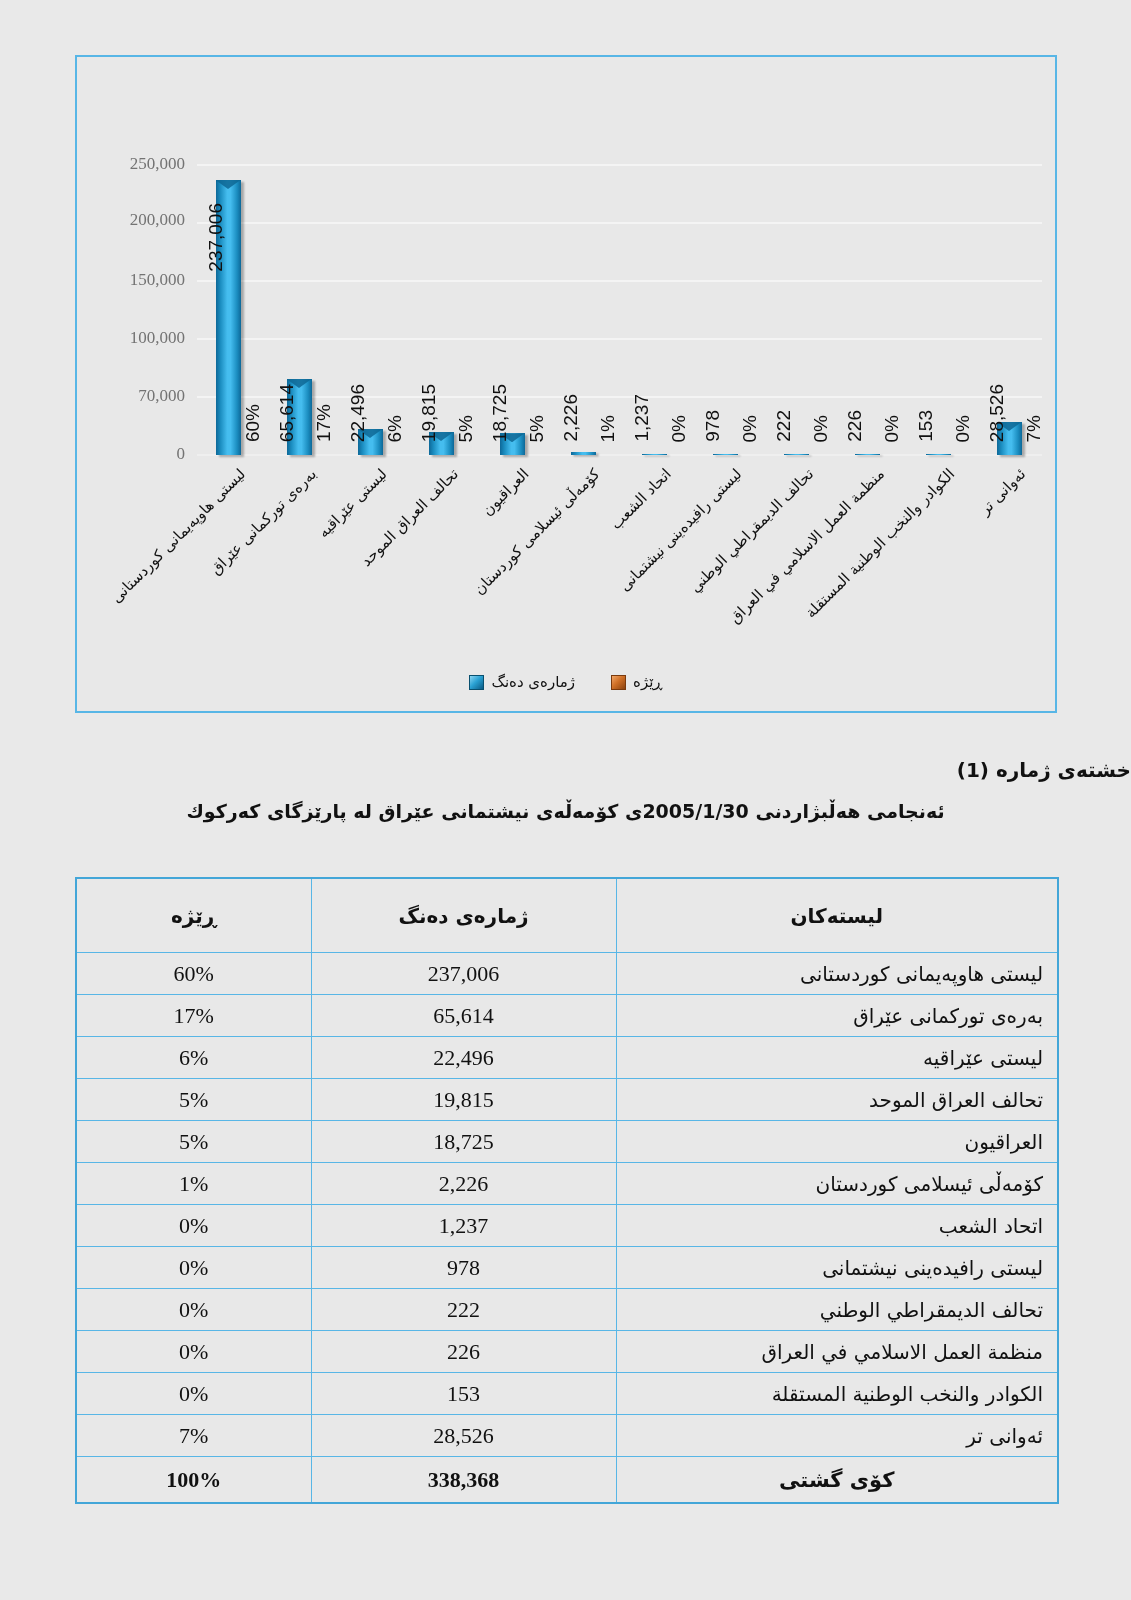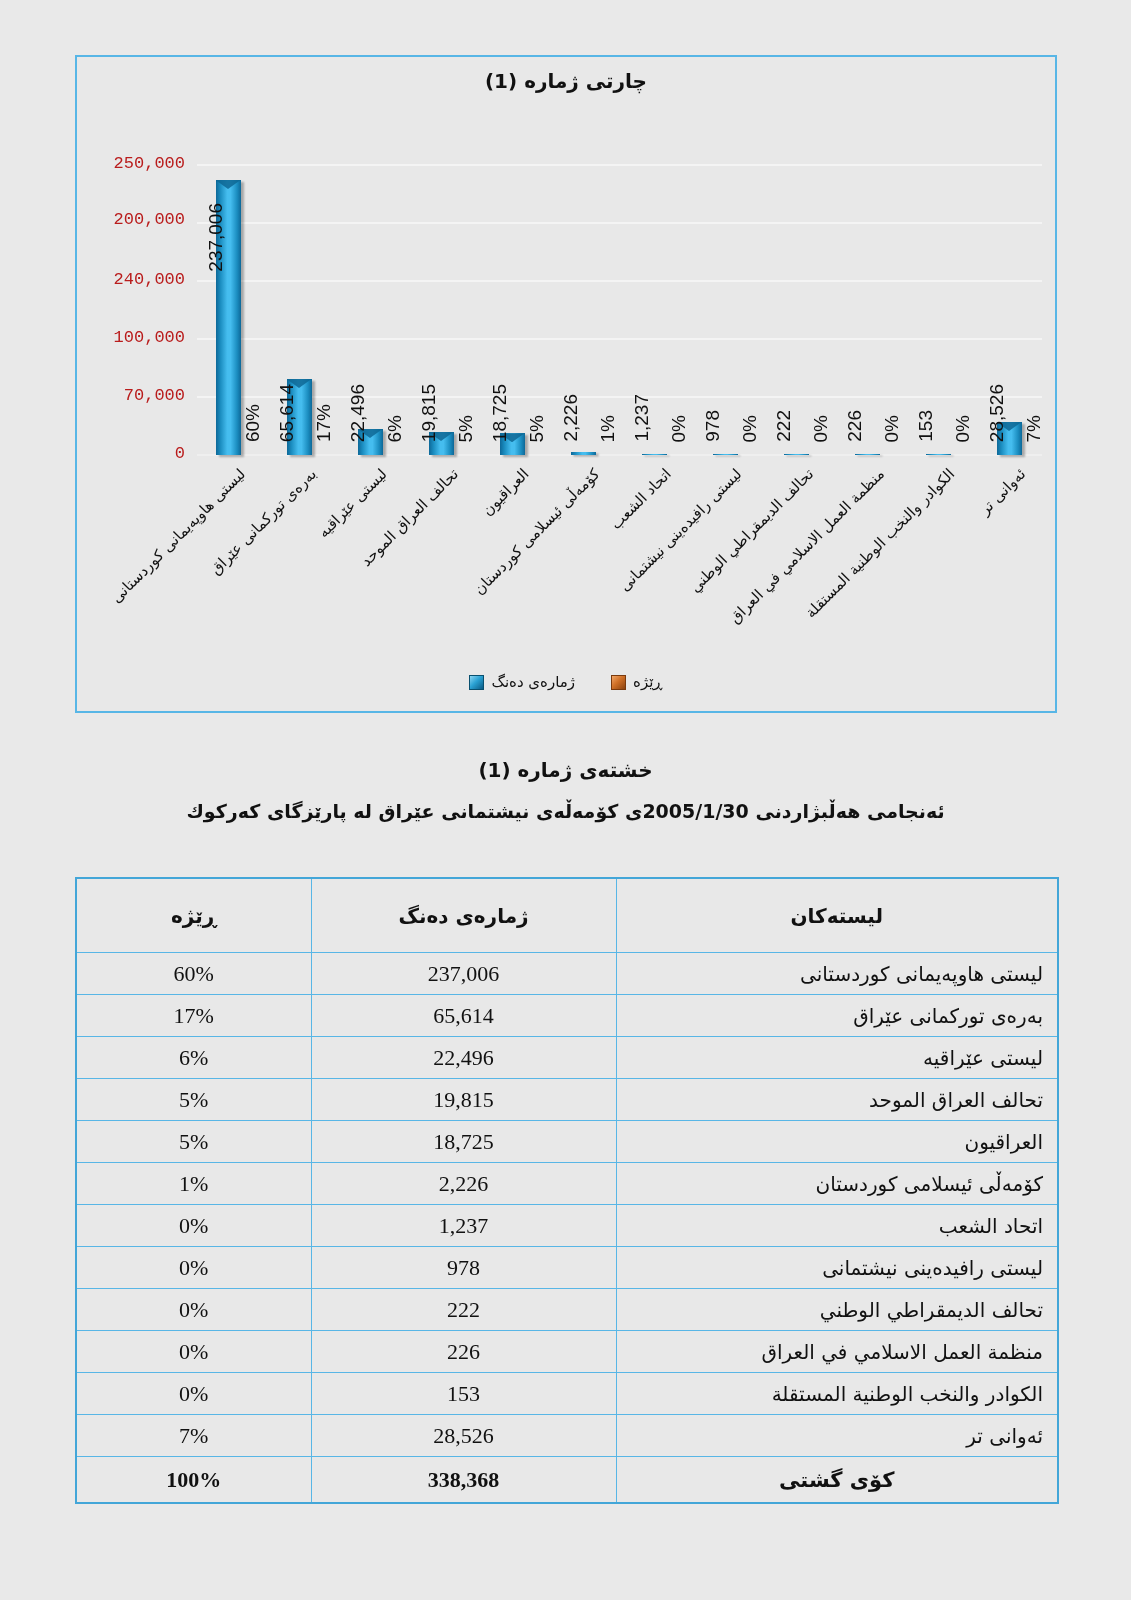--- a/index.html
+++ b/index.html
@@ -14,21 +14,21 @@
     border:2.5px solid #58b6e6;background:#e8e8e8;
   }
   .chart-title{position:absolute;left:0;width:100%;text-align:center;
     direction:rtl;font-weight:bold;color:#111;}
   .chart-title.l1{top:12px;font-size:20px;}
   .chart-title.l2{top:42px;font-size:19px;}
   .plot{position:absolute;left:120px;top:108px;width:845px;height:290px;}
   .gridline{position:absolute;left:0;width:100%;height:2px;background:#f4f4f4;}
   .gridline.base{background:#efefef;}
   .ytick{position:absolute;right:calc(100% + 12px);white-space:nowrap;
-    font-family:Liberation Mono, monospace;font-size:17px;color:#b91c1c;}
+    font-family:Liberation Serif, serif;font-size:17px;color:#737373;}
   .bar{position:absolute;bottom:0;width:25px;
     background:linear-gradient(90deg,#0d6898 0%,#1b8dc0 18%,#45bdef 45%,#45bdef 58%,#1b8dc0 84%,#0d6898 100%);
     box-shadow:2.5px 1.5px 2px rgba(0,0,0,0.28);}
   .bar .cap{position:absolute;top:0;left:0;right:0;height:9px;
     background:#0e6794;opacity:.85;
     clip-path:polygon(0 0,100% 0,50% 100%);}
   .vlabel,.plabel{position:absolute;white-space:nowrap;
     font-family:"Liberation Sans",sans-serif;font-size:19px;color:#111;
     writing-mode:vertical-rl;transform:rotate(180deg);line-height:22px;}
   .cat-label{position:absolute;white-space:nowrap;direction:rtl;
@@ -37,50 +37,49 @@
   .legend{position:absolute;bottom:20px;left:0;width:100%;
     display:flex;justify-content:center;align-items:center;gap:36px;direction:ltr;}
   .legend-entry{display:flex;align-items:center;gap:7px;}
   .swatch{width:13px;height:13px;display:inline-block;}
   .swatch.blue{background:linear-gradient(135deg,#8ed6f2 0%,#2aa2d4 45%,#0a5a84 100%);border:1px solid #09506f;}
   .swatch.orange{background:linear-gradient(135deg,#f2a667 0%,#d07026 45%,#8a4210 100%);border:1px solid #7a3a0e;}
   .legend-label{direction:rtl;font-size:15px;color:#111;}
   
   .table-title{position:absolute;left:0;width:100%;text-align:center;
     direction:rtl;font-weight:bold;color:#111;}
-  .table-title.l1{top:758px;font-size:20px;}
+  .table-title.l1{top:758px;font-size:20px;text-align:right;}
   .table-title.l2{top:800px;font-size:19px;}
   table.results{
     position:absolute;left:75px;top:877px;width:982px;
     border-collapse:collapse;direction:rtl;table-layout:fixed;
     background:#e8e8e8;
   }
   table.results td,table.results th{
     border:1.5px solid #58b6e6;padding:0 14px;color:#111;overflow:hidden;
   }
   table.results{border:2.5px solid #43a6d8;}
   th.h{height:73px;font-size:20px;font-weight:bold;text-align:center;padding:0;}
   td.name{font-size:20px;text-align:right;height:41px;}
   td.num{font-family:"Liberation Serif",serif;font-size:22px;text-align:center;direction:ltr;}
   tr.total td{font-weight:bold;height:45px;margin-left:48px;}
   tr.total td.name{text-align:center;font-size:21px;}
 </style>
 </head>
 <body>
 
 <div class="chart-figure">
-  <div class="chart-title l1">چارتی ژماره (1)</div>
 
   <div class="plot">
       <div class="gridline" style="top: -1px;"></div>
       <div class="ytick" style="top: -11px;">250,000</div>
       <div class="gridline" style="top: 57px;"></div>
       <div class="ytick" style="top: 45px;">200,000</div>
       <div class="gridline" style="top: 115px;"></div>
-      <div class="ytick" style="top: 105px;">240,000</div>
+      <div class="ytick" style="top: 105px;">150,000</div>
       <div class="gridline" style="top: 173px;"></div>
       <div class="ytick" style="top: 163px;">100,000</div>
       <div class="gridline" style="top: 231px;"></div>
       <div class="ytick" style="top: 221px;">70,000</div>
       <div class="gridline base" style="top: 289px;"></div>
       <div class="ytick" style="top: 279px;">0</div>
       <div class="bar" style="left: 18.5px; height: 274.927px;">
         <div class="cap"></div>
       </div>
       <div class="vlabel" style="left: 8px; bottom: 182.927px;">237,006</div>

